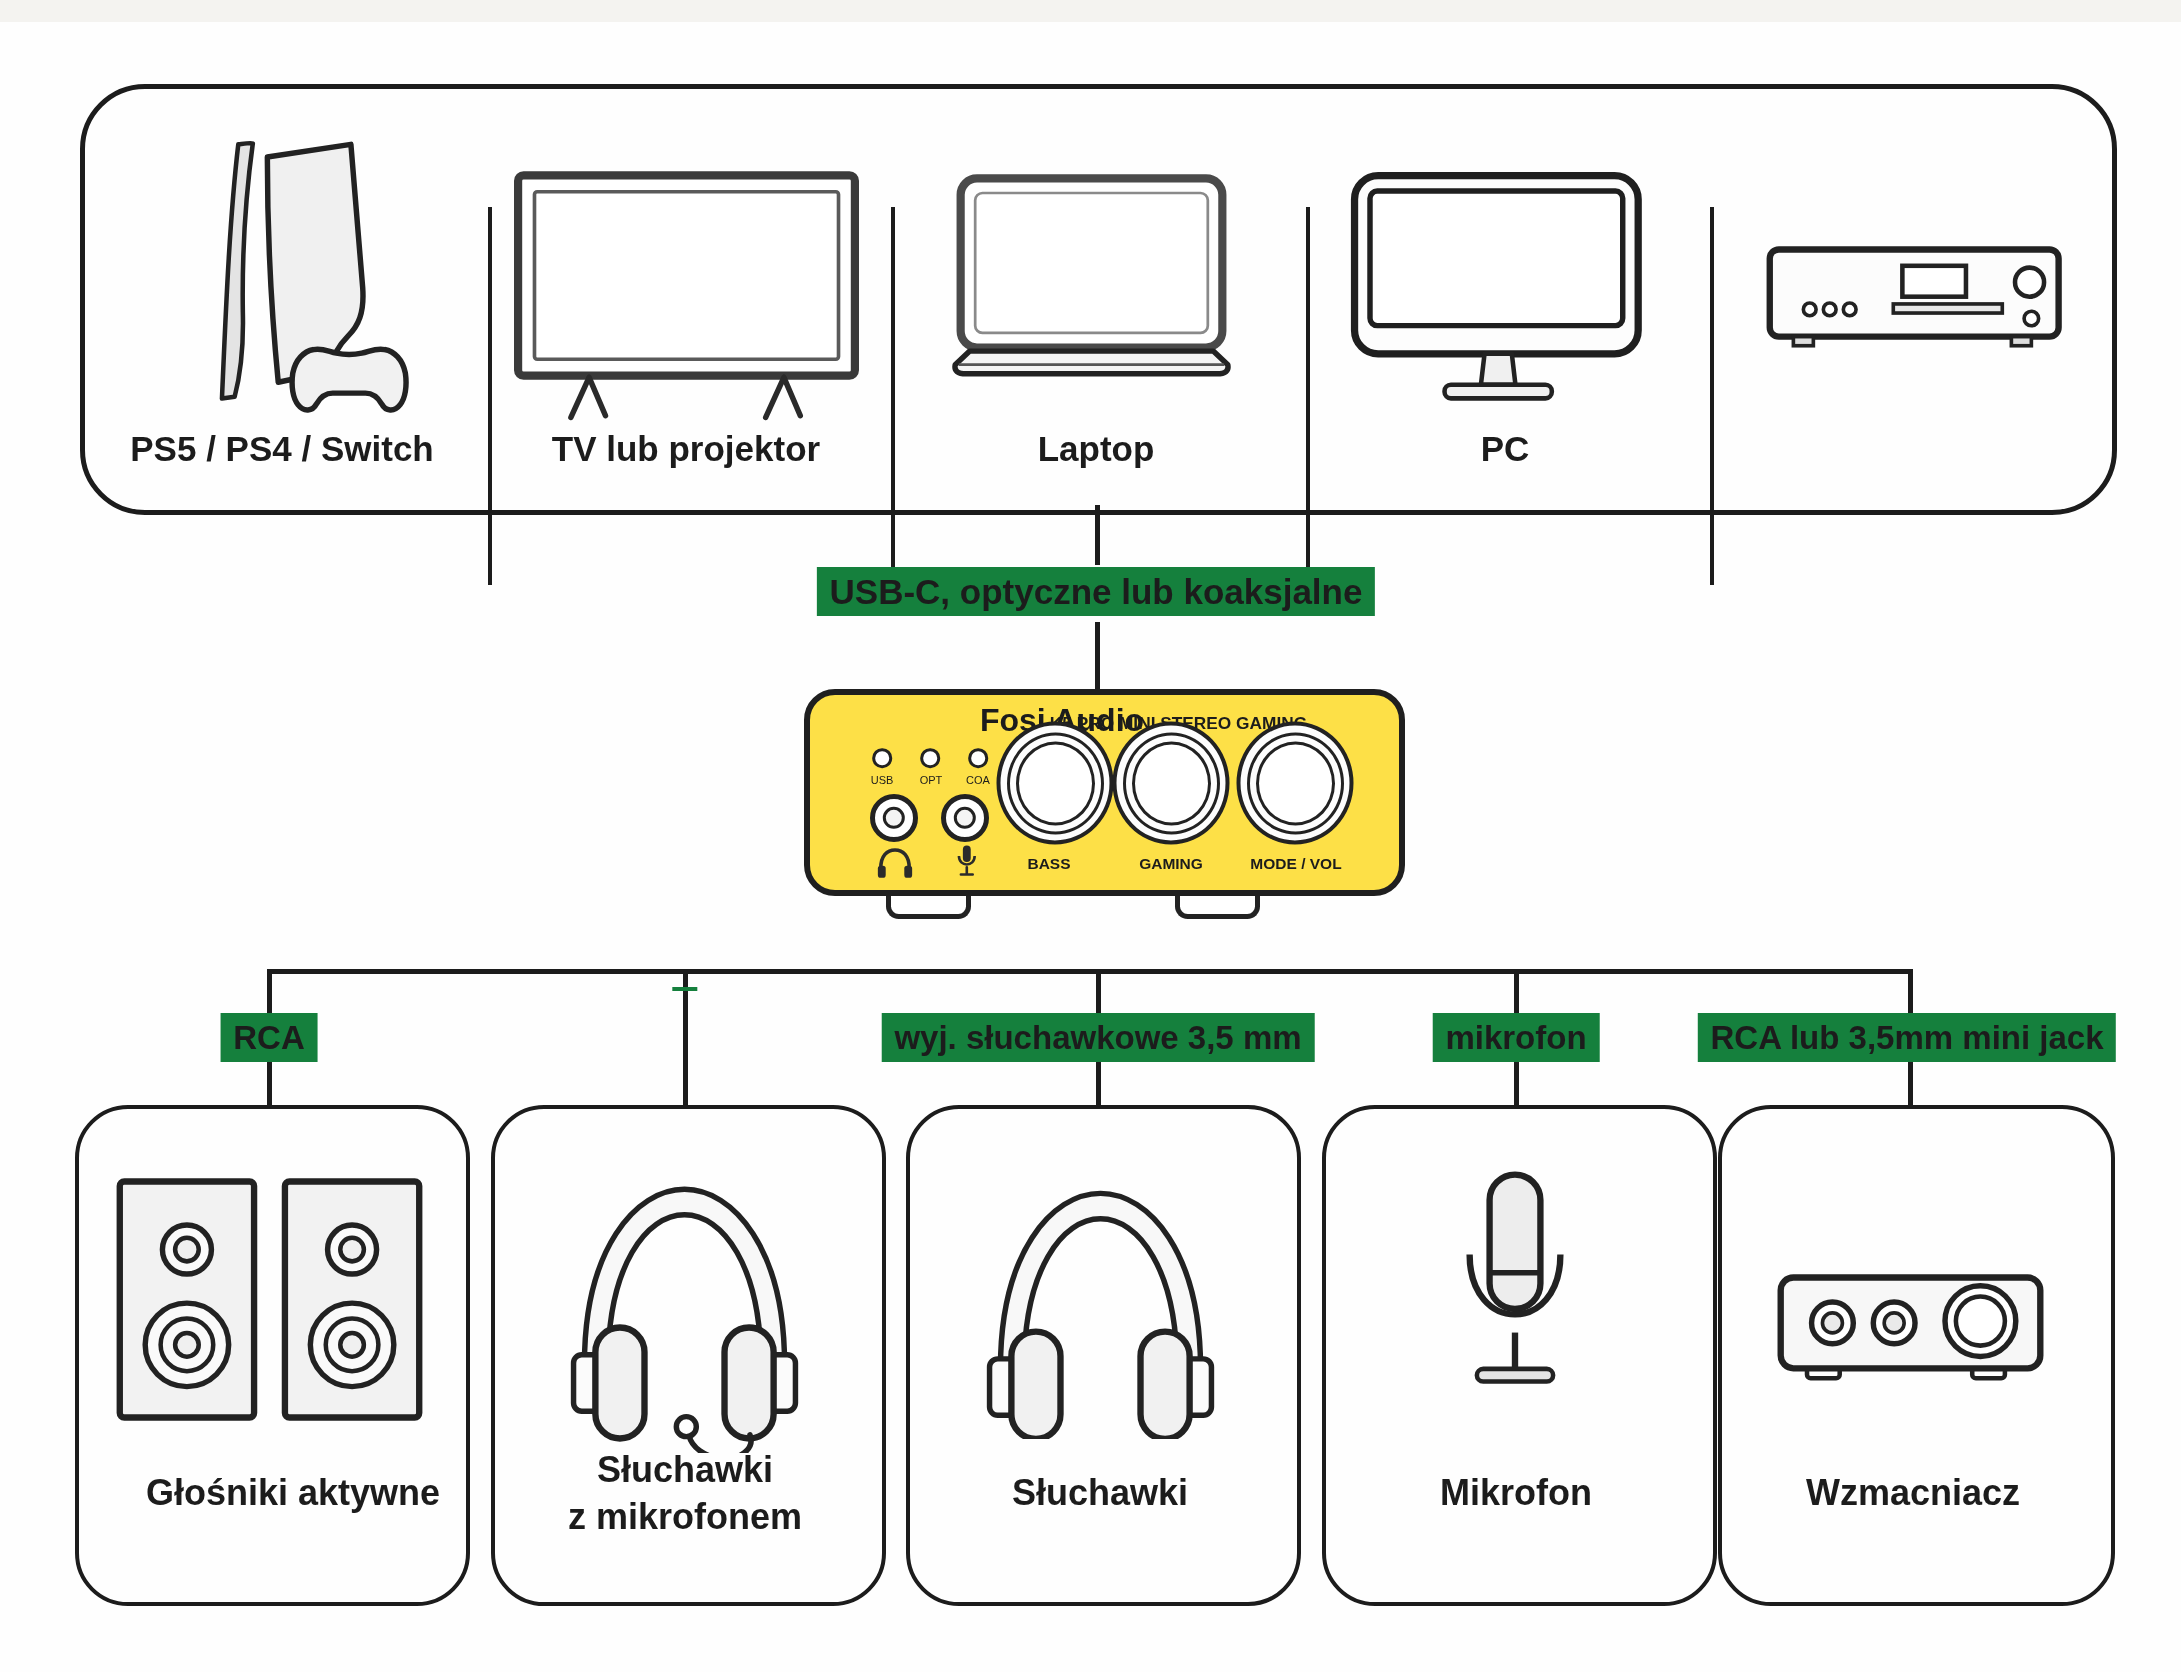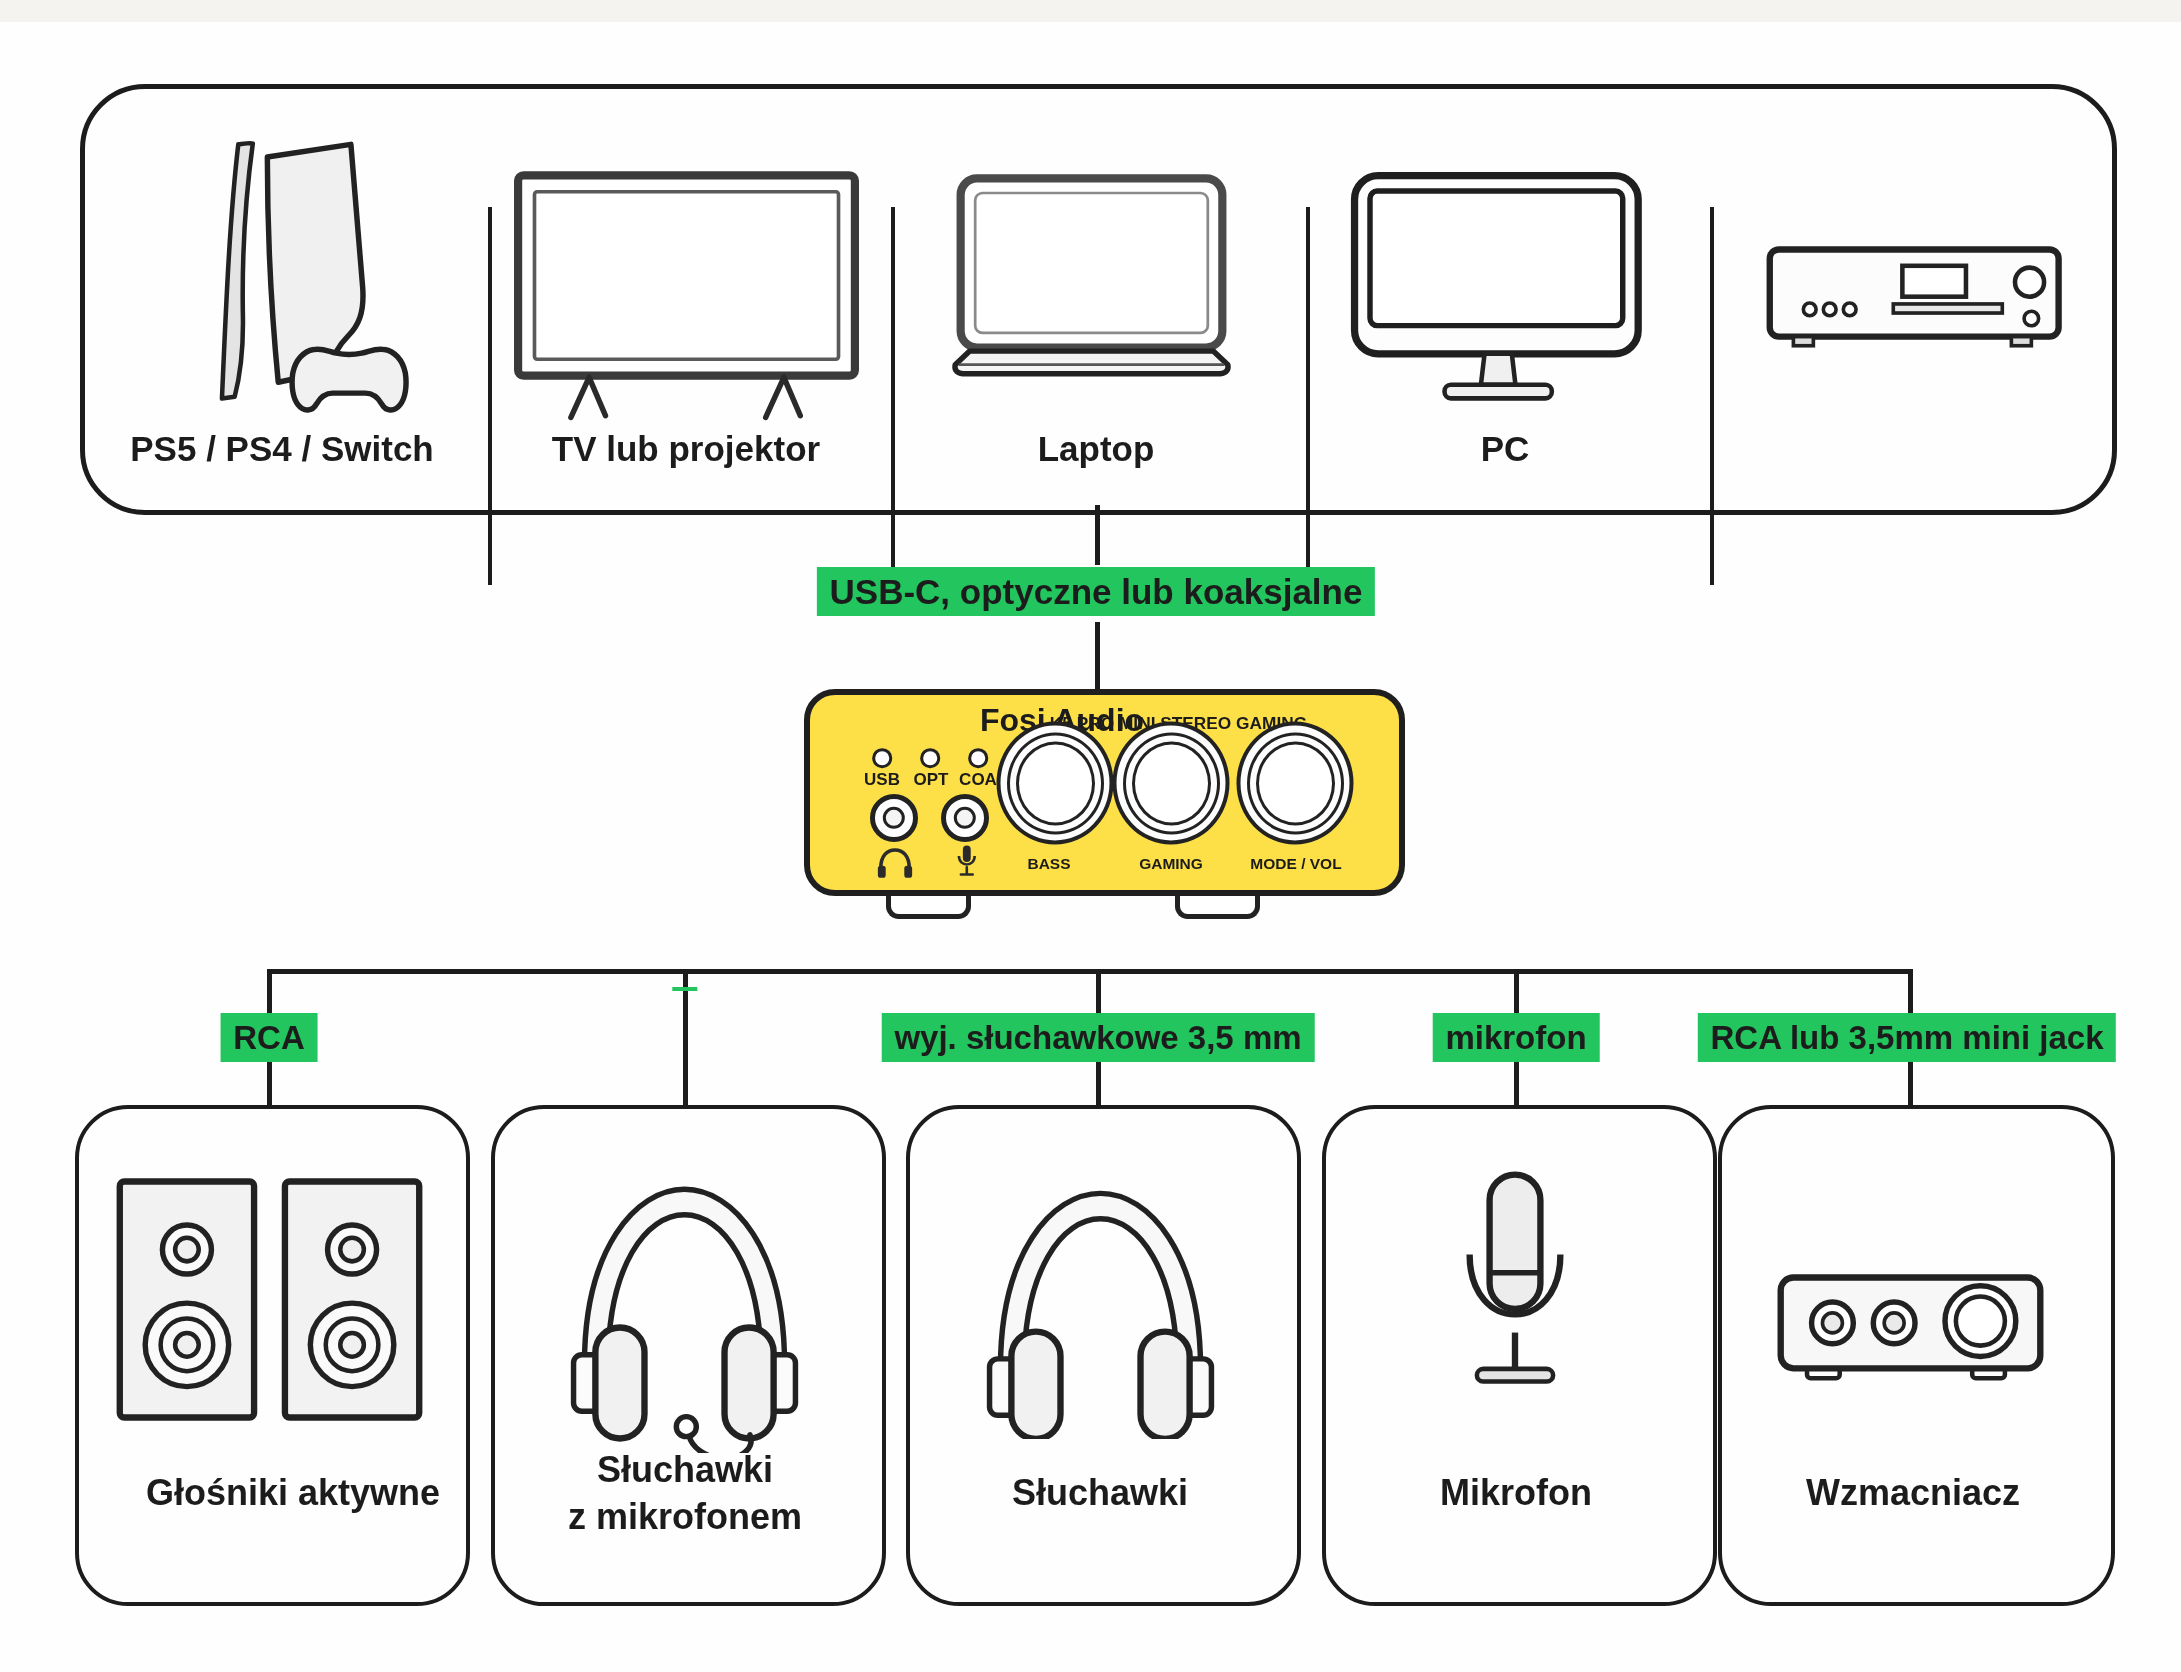--- a/index.html
+++ b/index.html
@@ -3,28 +3,28 @@
 <meta charset="utf-8">
 <style>
   html,body{margin:0;padding:0;background:#ffffff;}
   #stage{position:relative;width:2182px;height:1673px;background:#fefefe;overflow:hidden;
          font-family:"Liberation Sans", sans-serif;color:#1c1c1c;}
   .abs{position:absolute;}
   .line{position:absolute;background:#1c1c1c;}
   .boxlabel{position:absolute;font-weight:700;font-size:35px;white-space:nowrap;
             transform:translateX(-50%);text-align:center;}
   .conlabel{position:absolute;font-weight:700;font-size:33px;white-space:nowrap;
-            transform:translateX(-50%);text-align:center;background:#22c55e;padding:1.8px 12.7px;line-height:45px;}
+            transform:translateX(-50%);text-align:center;background:#15803d;padding:1.8px 12.7px;line-height:45px;}
   .outlabel{position:absolute;font-weight:700;font-size:36px;white-space:nowrap;
             transform:translateX(-50%);text-align:center;line-height:47px;}
   .bigbox{position:absolute;border:5.5px solid #1c1c1c;border-radius:65px;background:#fefefe;}
   .outbox{position:absolute;border:4.5px solid #1c1c1c;border-radius:53px;background:#fefefe;width:387px;top:1105px;height:493px;}
   .divider{position:absolute;width:3.6px;top:118px;height:378px;background:#1c1c1c;}
   .led{position:absolute;width:13.6px;height:13.6px;border:3.6px solid #222;border-radius:50%;background:#fff;transform:translate(-50%,-50%);}
-  .ledlabel{position:absolute;font-weight:700;font-size:17px;transform:translate(-50%,-50%);}
+  .ledlabel{position:absolute;font-weight:400;font-size:11px;transform:translate(-50%,-50%);}
   .jack-outer{position:absolute;width:38px;height:38px;border:5.5px solid #222;border-radius:50%;background:#fff;transform:translate(-50%,-50%);}
   .jack-inner{position:absolute;left:50%;top:50%;width:16.4px;height:16.4px;border:3.6px solid #222;border-radius:50%;background:#f4f4f4;transform:translate(-50%,-50%);}
   .knob{position:absolute;border:4.5px solid #222;border-radius:50%;background:#fdfdfd;transform:translate(-50%,-50%);}
   .knob2{position:absolute;left:50%;top:50%;width:91px;height:96px;border:3.6px solid #222;border-radius:50%;transform:translate(-50%,-50%);}
   .knob3{position:absolute;left:50%;top:50%;width:73px;height:78px;border:3.6px solid #222;border-radius:50%;background:#fff;transform:translate(-50%,-50%);}
   .knoblabel{position:absolute;font-weight:700;font-size:15.5px;transform:translate(-50%,-50%);white-space:nowrap;}
   .dacfoot{position:absolute;width:75px;height:36px;border:5.5px solid #222;border-top:none;border-radius:0 0 12.7px 12.7px;background:#fff;z-index:1;}
   svg{display:block;}
 </style>
 </head>

